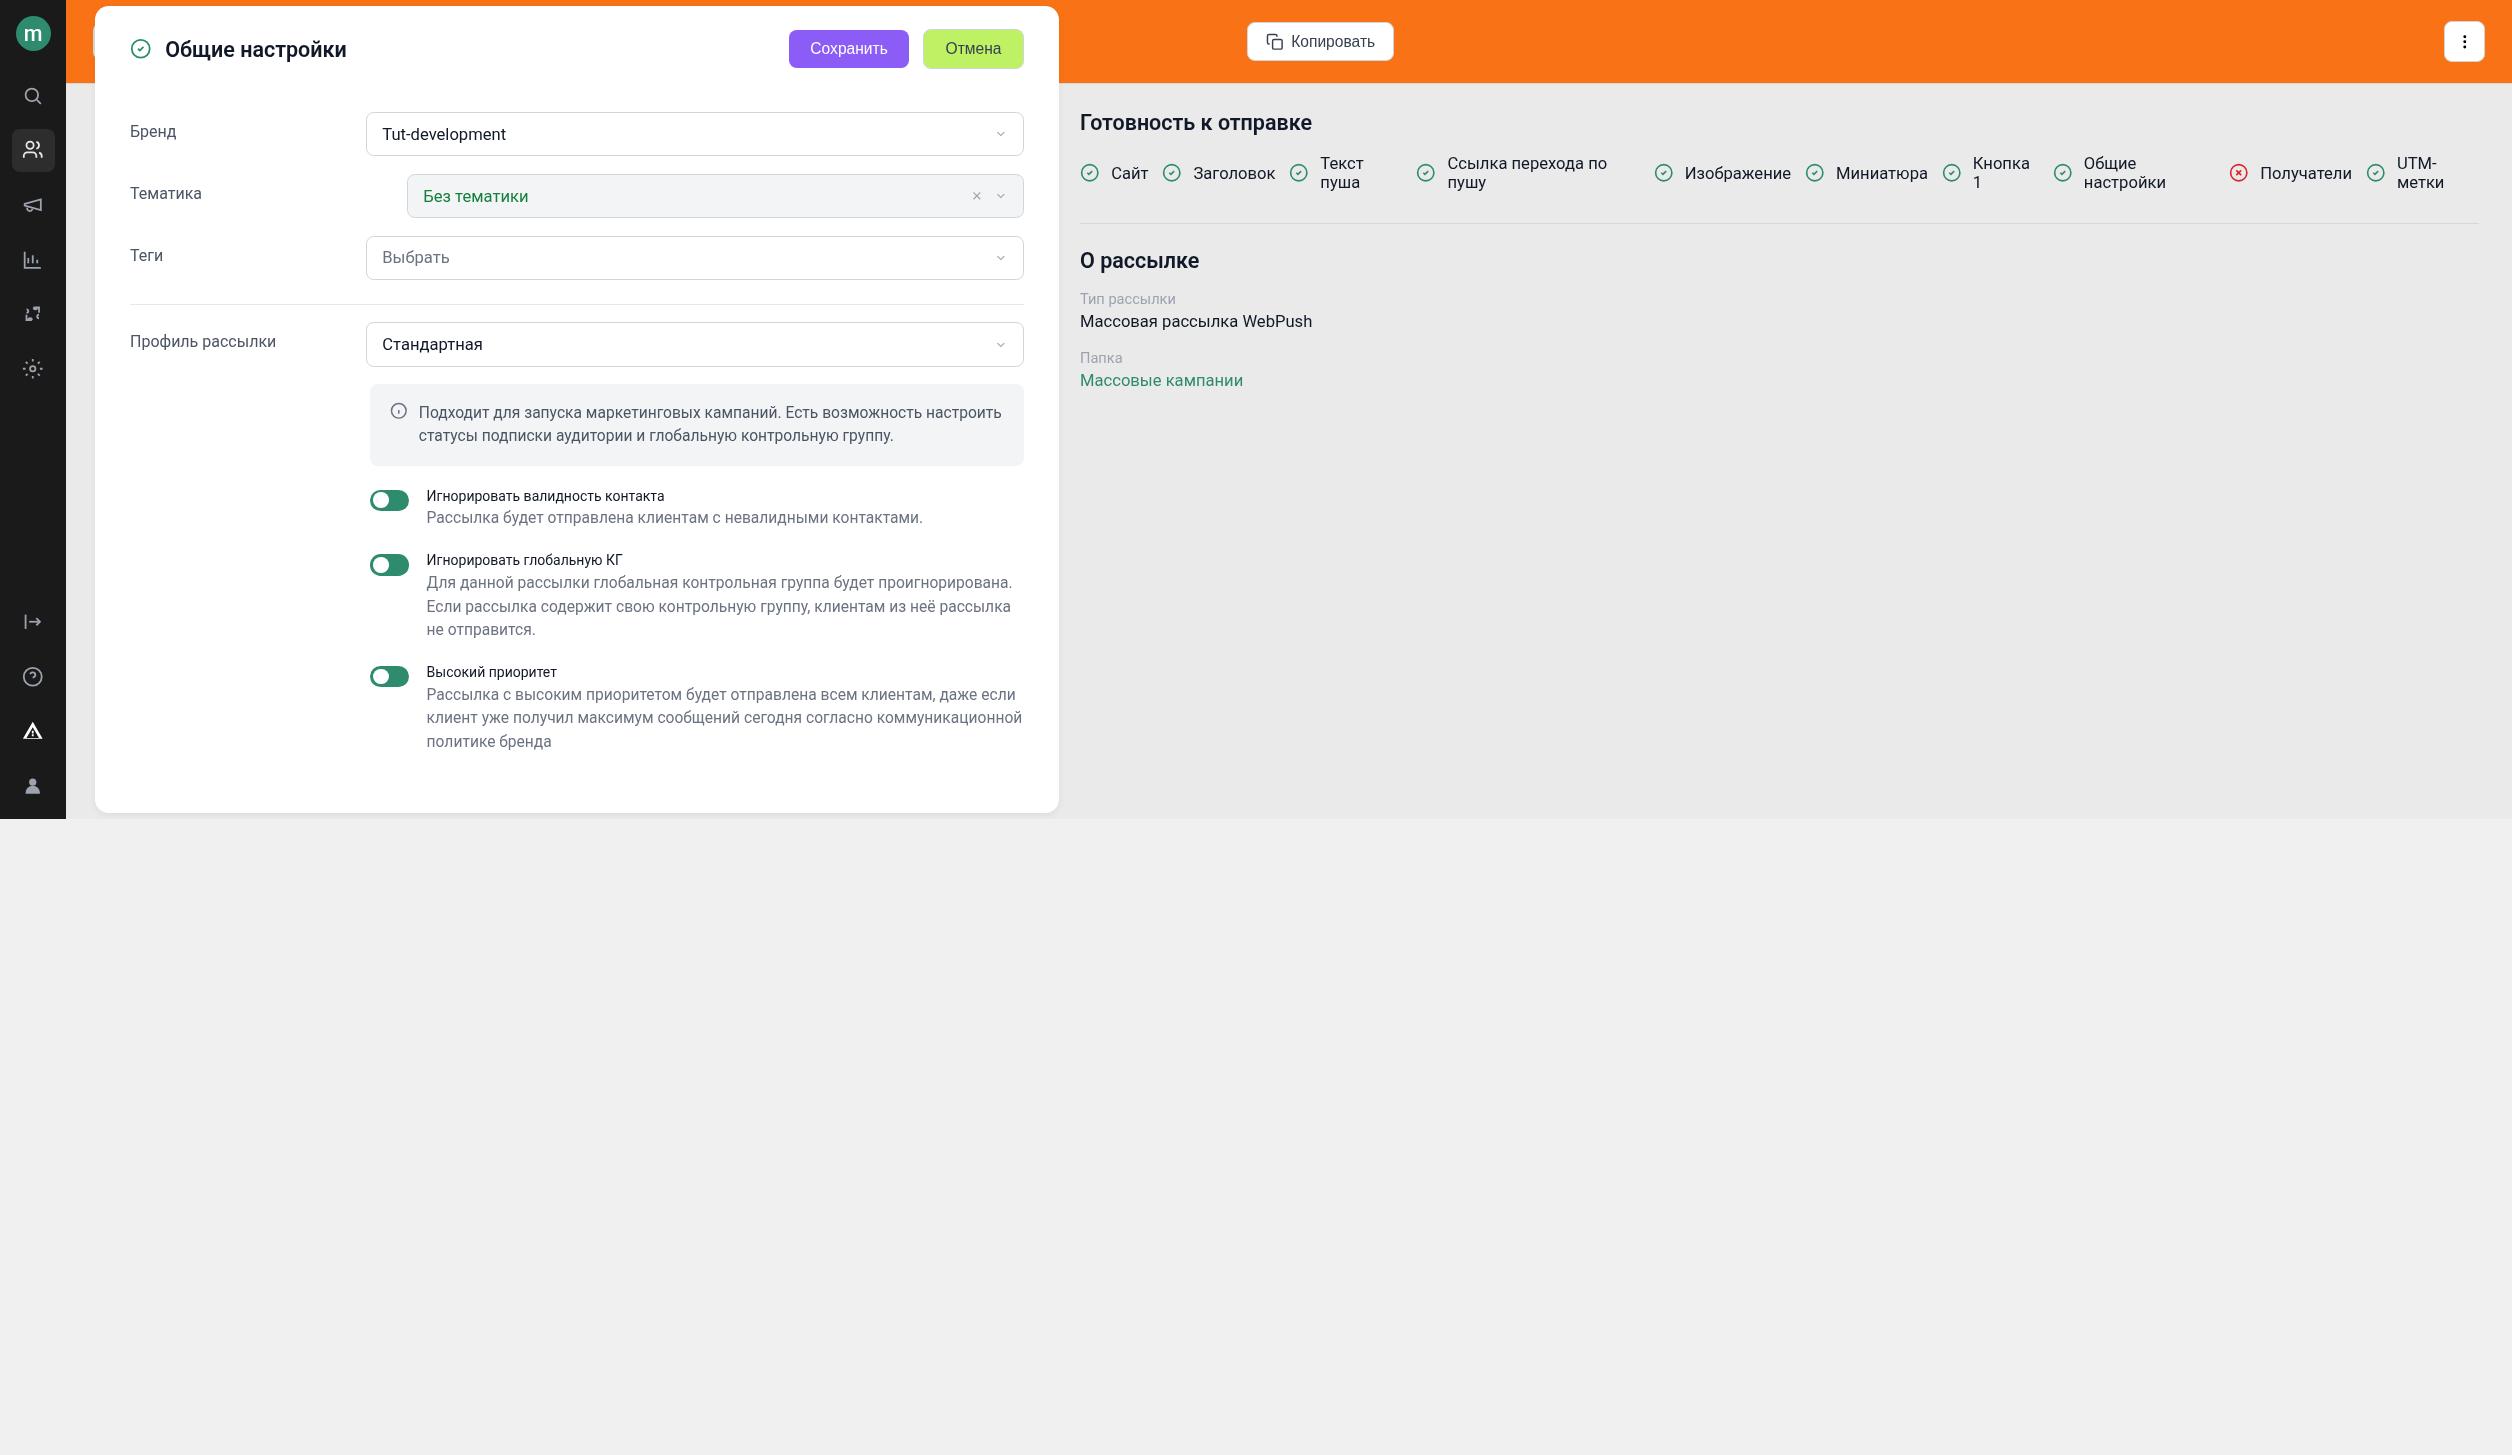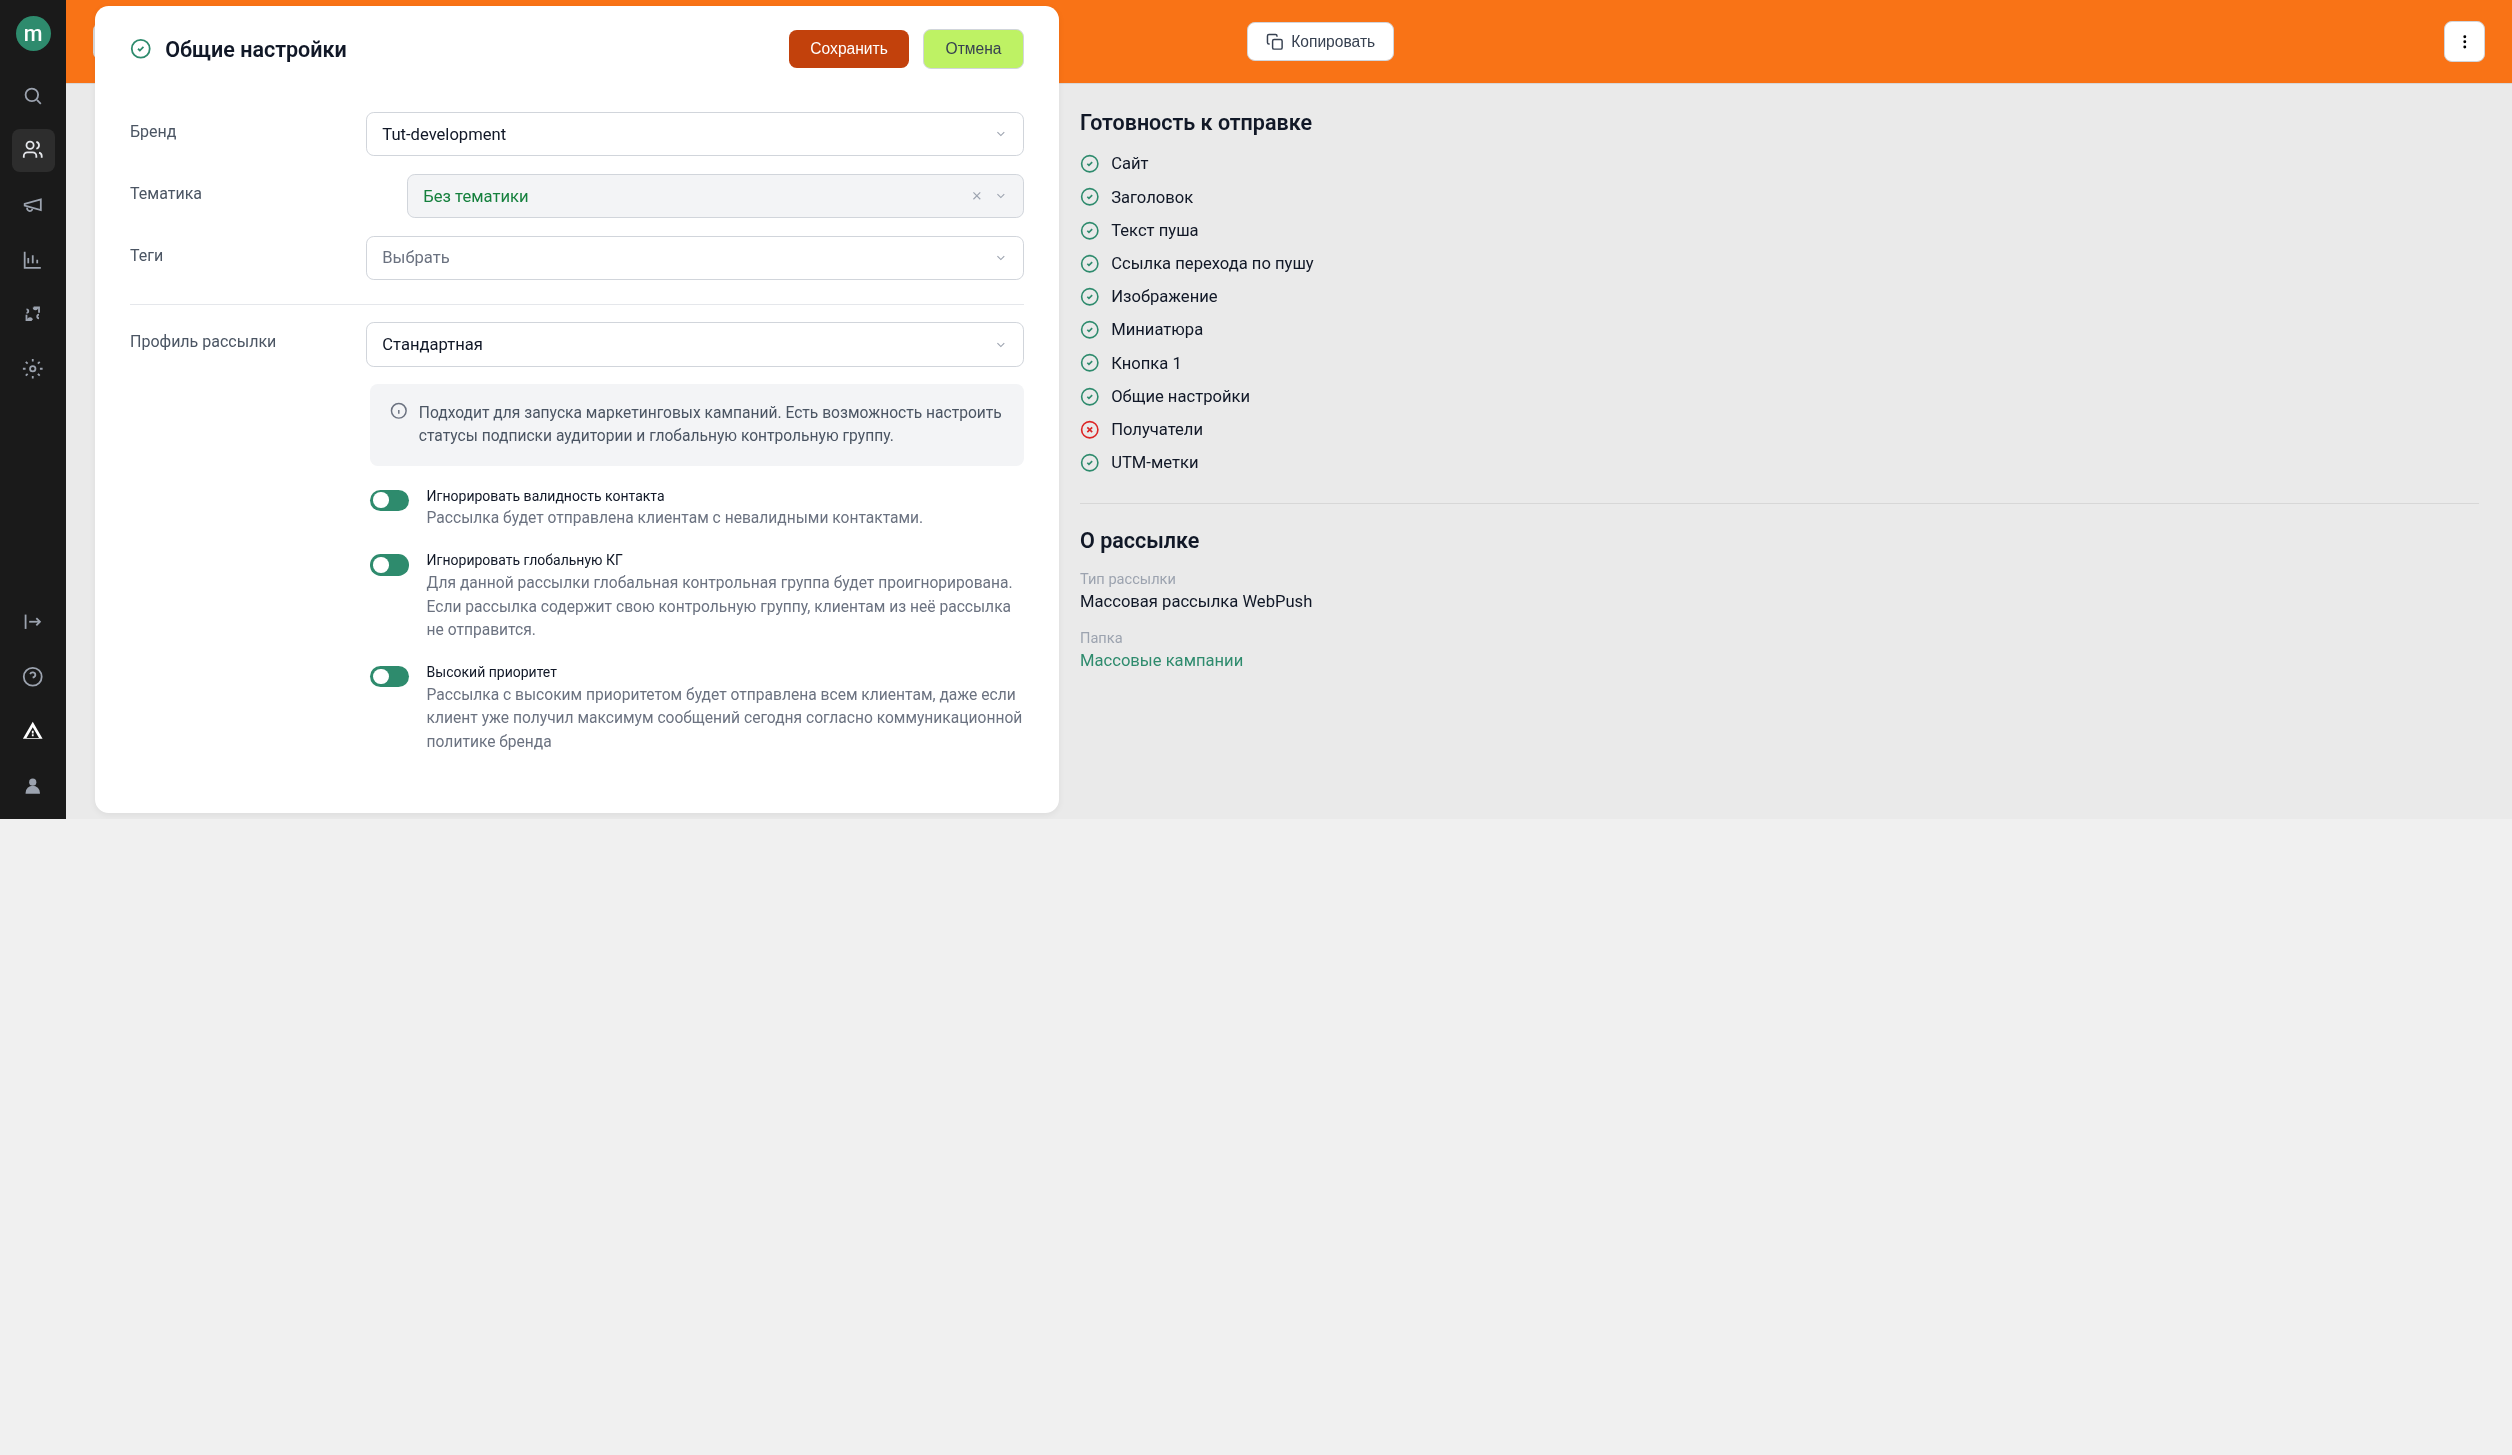--- a/index.html
+++ b/index.html
@@ -22,21 +22,21 @@
 .topbar { position: absolute; top: 0; left: 0; right: 0; height: 84px; background: #f97316; display: flex; align-items: center; justify-content: space-between; padding: 16px 27px; gap: 11.7px; border-bottom: 1px solid #d7d7d7; }
 .topbar-tab { background: #d9d9d9; color: #555; padding: 9.8px 17.6px; border-radius: 7.8px; font-size: 15.6px; }
 .topbar-btn { display: flex; align-items: center; gap: 7.8px; background: #fff; border: 1px solid #d1d5db; border-radius: 7.8px; padding: 9.8px 17.6px; font-size: 15.6px; color: #374151; cursor: pointer; }
 .topbar-iconbtn { width: 41px; height: 41px; background: #fff; border: 1px solid #d1d5db; border-radius: 7.8px; display: flex; align-items: center; justify-content: center; cursor: pointer; }
 
 
 .panel { position: absolute; top: 5.9px; left: 29px; width: 964px; bottom: 5.9px; background: #fff; border-radius: 13.7px; box-shadow: 0 2px 7.8px rgba(0,0,0,0.06); display: flex; flex-direction: column; overflow: hidden; }
 .panel-head { display: flex; align-items: center; padding: 23.4px 35px 17.6px; gap: 13.7px; }
 .panel-title { font-size: 21.5px; font-weight: 600; color: #111827; flex: 1; }
 .check-circle { width: 21.5px; height: 21.5px; color: #2e8b6d; }
-.btn-primary { background: #c2410c; color: #fff; border: none; border-radius: 7.8px; padding: 9.8px 21.5px; font-size: 15.6px; font-weight: 500; cursor: pointer; }
+.btn-primary { background: #8b5cf6; color: #fff; border: none; border-radius: 7.8px; padding: 9.8px 21.5px; font-size: 15.6px; font-weight: 500; cursor: pointer; }
 .btn-secondary { background: #bef264; color: #374151; border: 1px solid #d1d5db; border-radius: 7.8px; padding: 9.8px 21.5px; font-size: 15.6px; cursor: pointer; }
 
 .panel-body { flex: 1; overflow-y: auto; padding: 7.8px 35px 39px 35px; }
 
 .form-row { display: flex; align-items: flex-start; margin-top: 17.6px; gap: 11.7px; }
 .form-label { width: 224px; color: #4b5563; font-size: 16px; padding-top: 9.8px; }
 .form-control { flex: 1; }
 .select { display: flex; align-items: center; justify-content: space-between; border: 1px solid #d1d5db; border-radius: 7.8px; padding: 11.7px 15.6px; font-size: 16.6px; color: #111827; cursor: pointer; }
 .select.disabled { background: #f3f4f6; color: #15803d; margin-left: 41px; }
 .select .icons { display: flex; gap: 9.8px; align-items: center; color: #9ca3af; }
@@ -51,21 +51,21 @@
 .toggle::after { content: ""; position: absolute; width: 15.6px; height: 15.6px; background: #fff; border-radius: 50%; top: 2.9px; left: 2.9px; }
 .toggle.on::after { left: auto; right: 20.5px; }
 .toggle-text { flex: 1; }
 .toggle-title { font-size: 14px; color: #111827; margin-bottom: 3.9px; }
 .toggle-desc { font-size: 15.6px; color: #6b7280; line-height: 1.5; }
 .form-control-offset { margin-left: 240px; }
 
 
 .aside { position: absolute; top: 98px; left: 1014px; right: 33px; padding: 11.7px 0; }
 .aside-title { font-size: 21.5px; font-weight: 600; color: #111827; margin-bottom: 19.5px; }
-.check-list { display: flex; flex-direction: column; gap: 13.7px; margin-bottom: 31px; }
+.check-list { display: flex; flex-direction: row; gap: 13.7px; margin-bottom: 31px; }
 .check-item { display: flex; align-items: center; gap: 11.7px; font-size: 16.6px; color: #111827; }
 .check-item .ico { width: 19.5px; height: 19.5px; flex-shrink: 0; }
 .check-item .ok { color: #2e8b6d; }
 .check-item .err { color: #dc2626; }
 .aside-divider { height: 1px; background: #d7d7d7; margin-bottom: 23.4px; }
 .aside-sub { font-size: 21.5px; font-weight: 600; color: #111827; margin-bottom: 17.6px; }
 .meta-label { font-size: 14.6px; color: #9ca3af; margin-bottom: 3.9px; }
 .meta-value { font-size: 16.6px; color: #111827; margin-bottom: 17.6px; }
 .meta-link { font-size: 16.6px; color: #2e8b6d; cursor: pointer; }
 </style>

